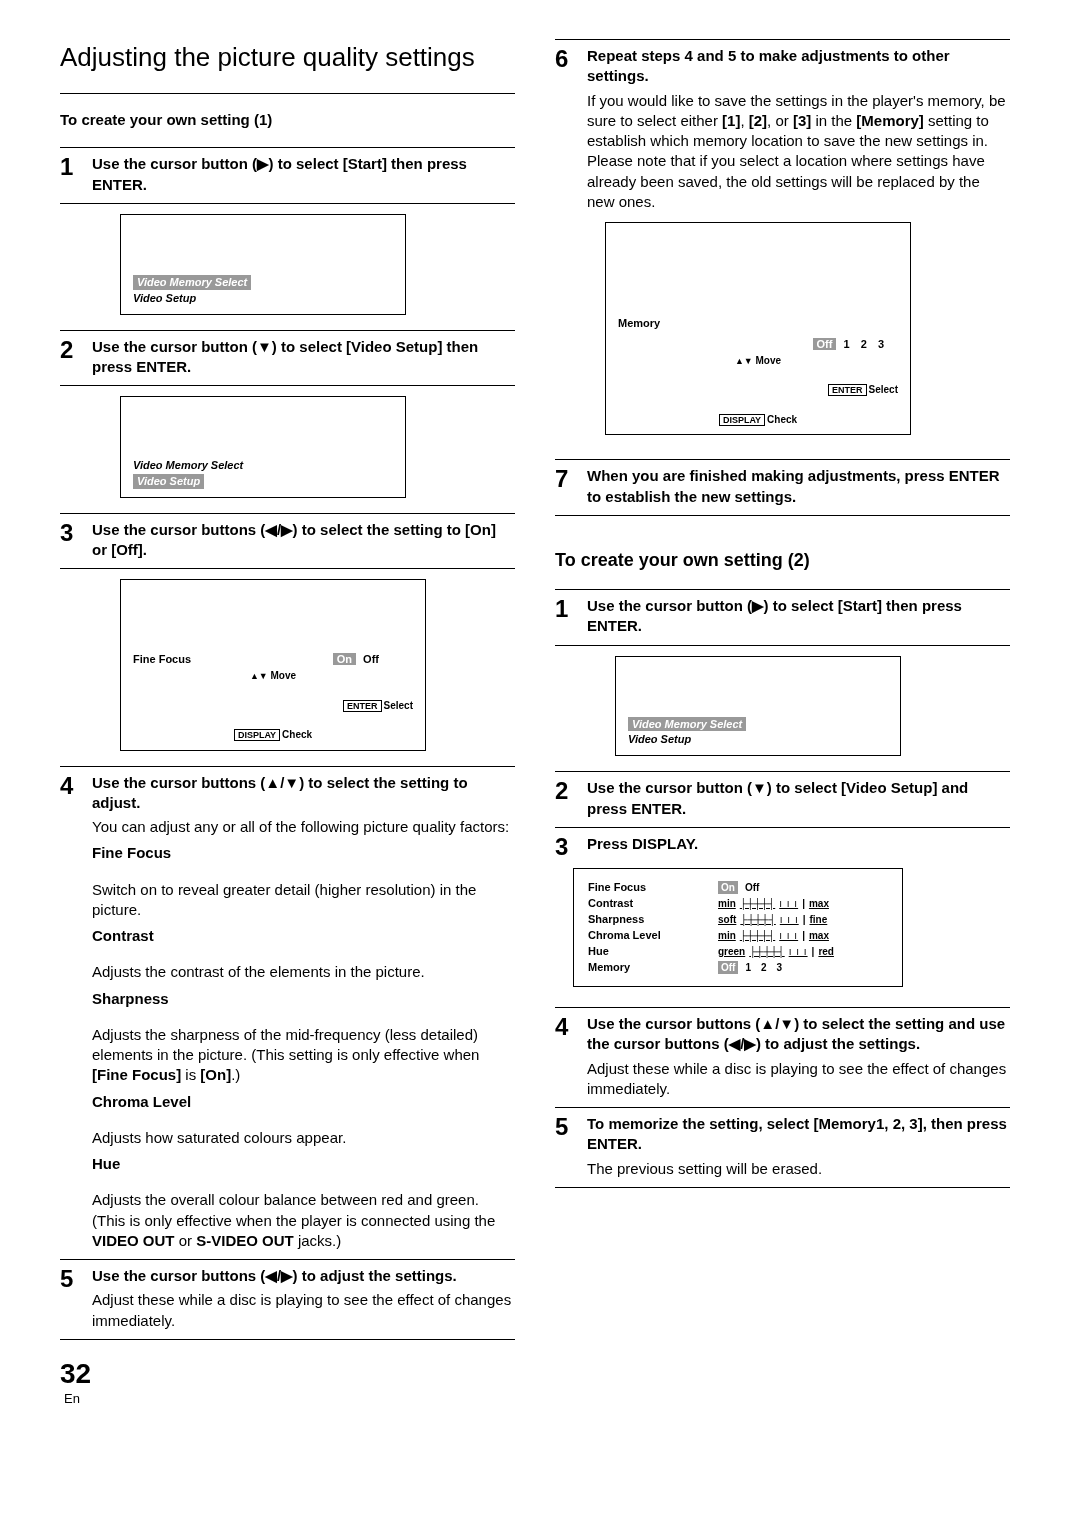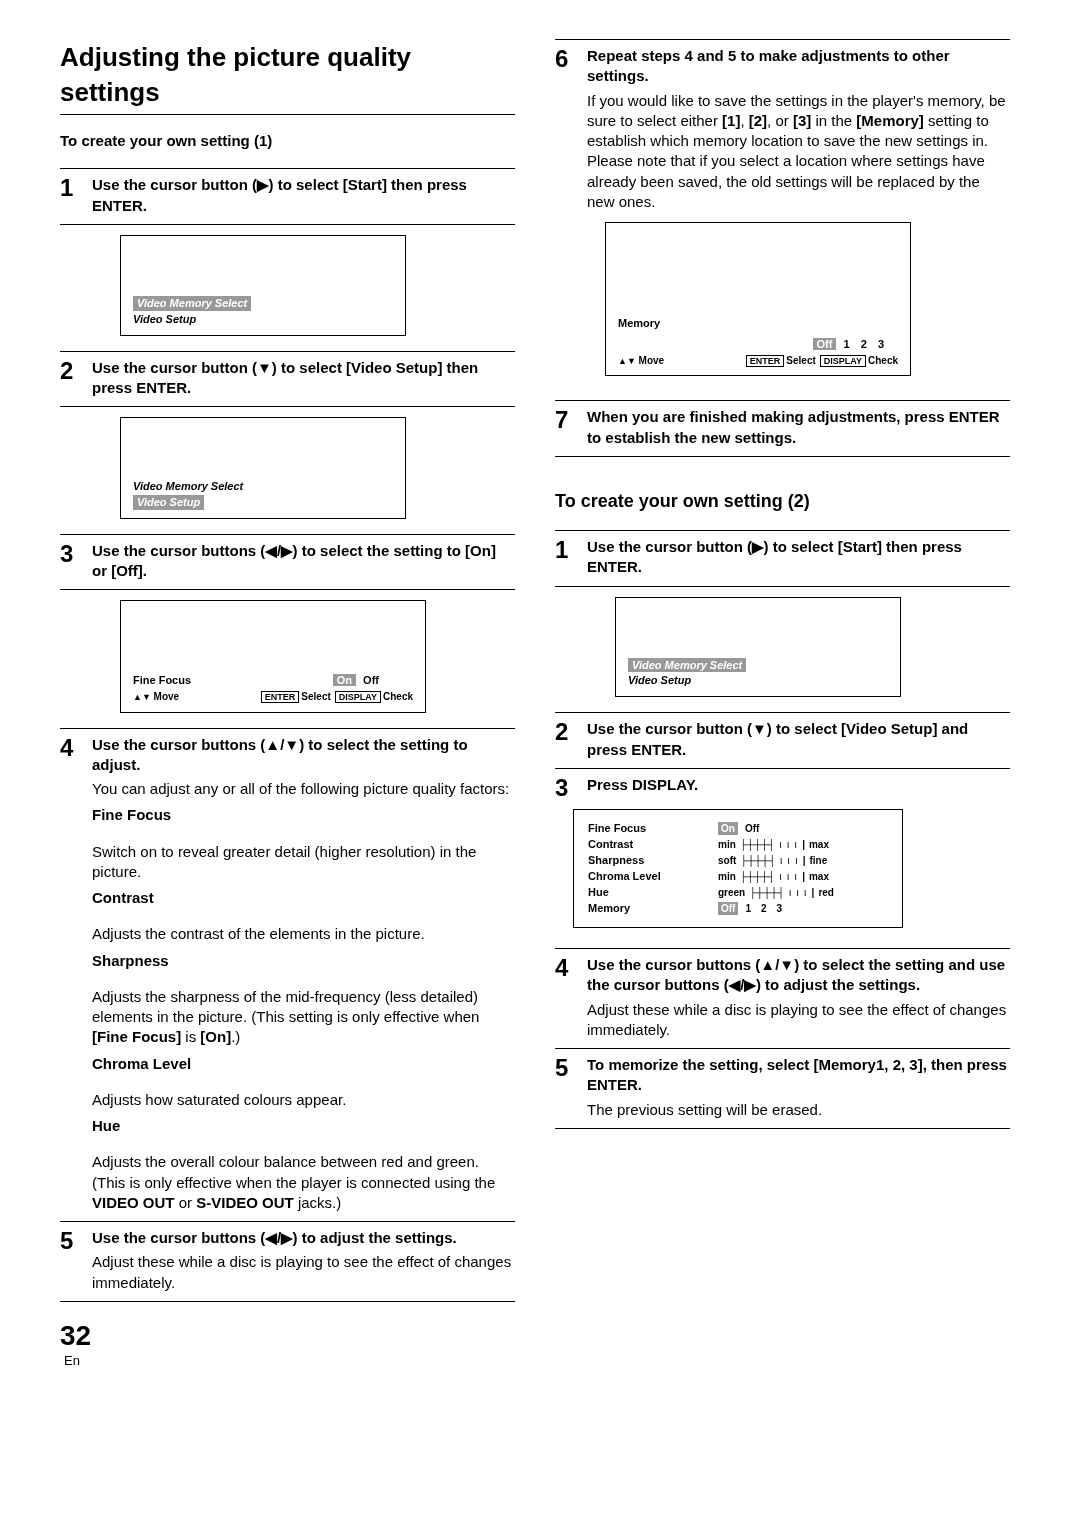--- a/index.html
+++ b/index.html
@@ -17,24 +17,24 @@
     box-sizing: border-box;
     display: flex;
     flex-wrap: wrap;
     column-gap: 40px;
   }
   .col {
     width: 455px;
   }
   h1.title {
     font-size: 26px;
-    font-weight: bold;
+    font-weight: normal;
     margin: 0 0 6px 0;
     border-bottom: 1px solid #000;
-    padding-bottom: 4px;
+    padding-bottom: 18px;
   }
   h2.subhead {
     font-size: 15px;
     font-weight: bold;
     margin: 16px 0 18px 0;
   }
   h2.subhead2 {
     font-size: 18px;
     font-weight: bold;
     margin: 32px 0 18px 0;
@@ -113,24 +113,25 @@
   .controlrow .label { }
   .controlrow .toggle span.active {
     background: #999;
     color: #fff;
     padding: 0 4px;
   }
   .controlrow .toggle span { padding: 0 4px;}
   .helprow {
     display: flex;
     justify-content: center;
-    gap: 4px;
+    gap: 16px;
     margin-top: 2px;
     font-size: 10px;
     align-items:center;
+    flex-direction:column;
   }
   .helprow .kbd {
     border: 1px solid #000;
     padding: 0 3px;
     font-size: 9px;
     margin-right: 2px;
   }
 
   .paramlabel { font-weight: bold; margin-top: 6px;}
   .desc { margin: 16px 0 0 0;}
@@ -161,20 +162,21 @@
     font-size:10px;
   }
   .frow .onoff span.active { background:#999;color:#fff;padding:0 3px;}
   .frow .onoff span {padding:0 3px;}
   
   .slider {
     display:inline-flex;
     align-items:center;
     gap:2px;
     font-size:10px;
+    text-decoration:underline;
   }
   .sliderbar {
     display:inline-block;
   }
   .tick { letter-spacing: 1px; font-weight: normal;}
   .bold { font-weight: bold;}
   
   .pagenum-block {
     width: 100%;
     margin-top: 20px;

